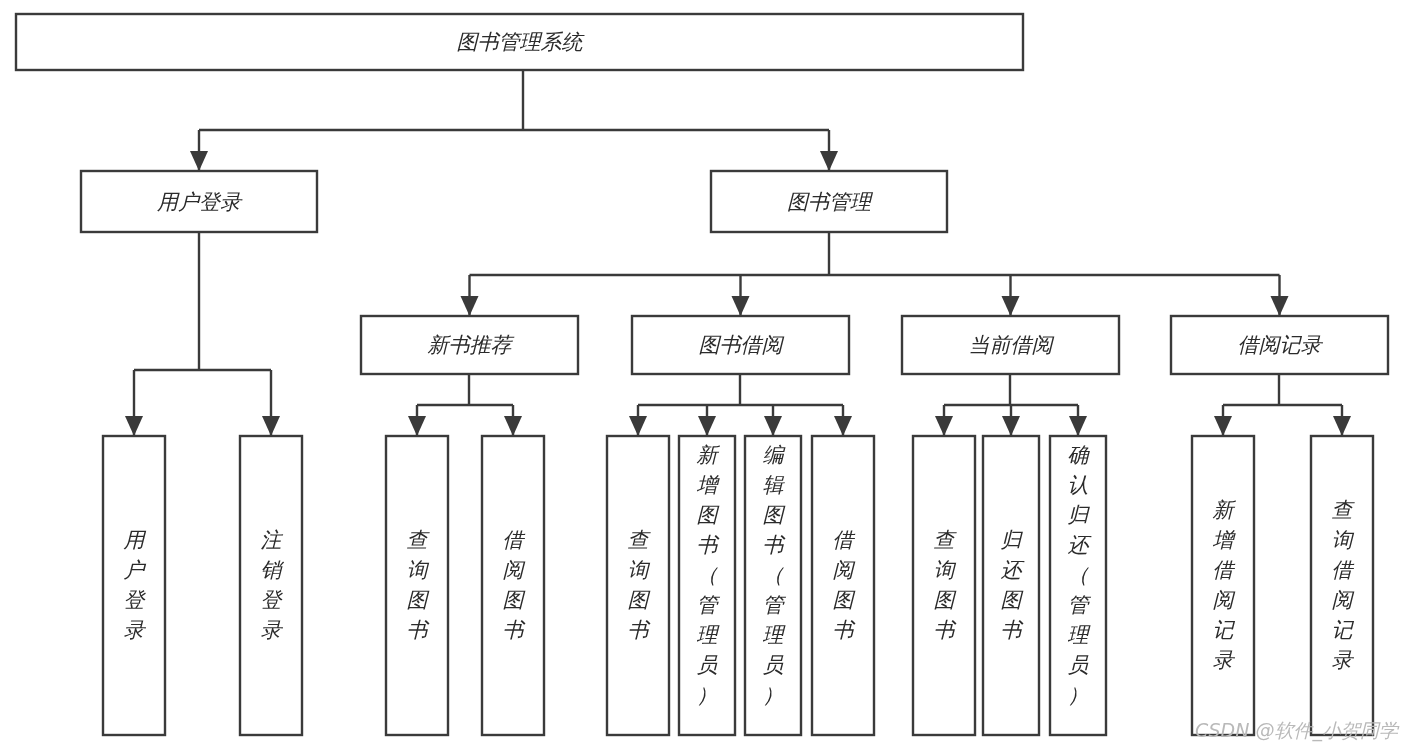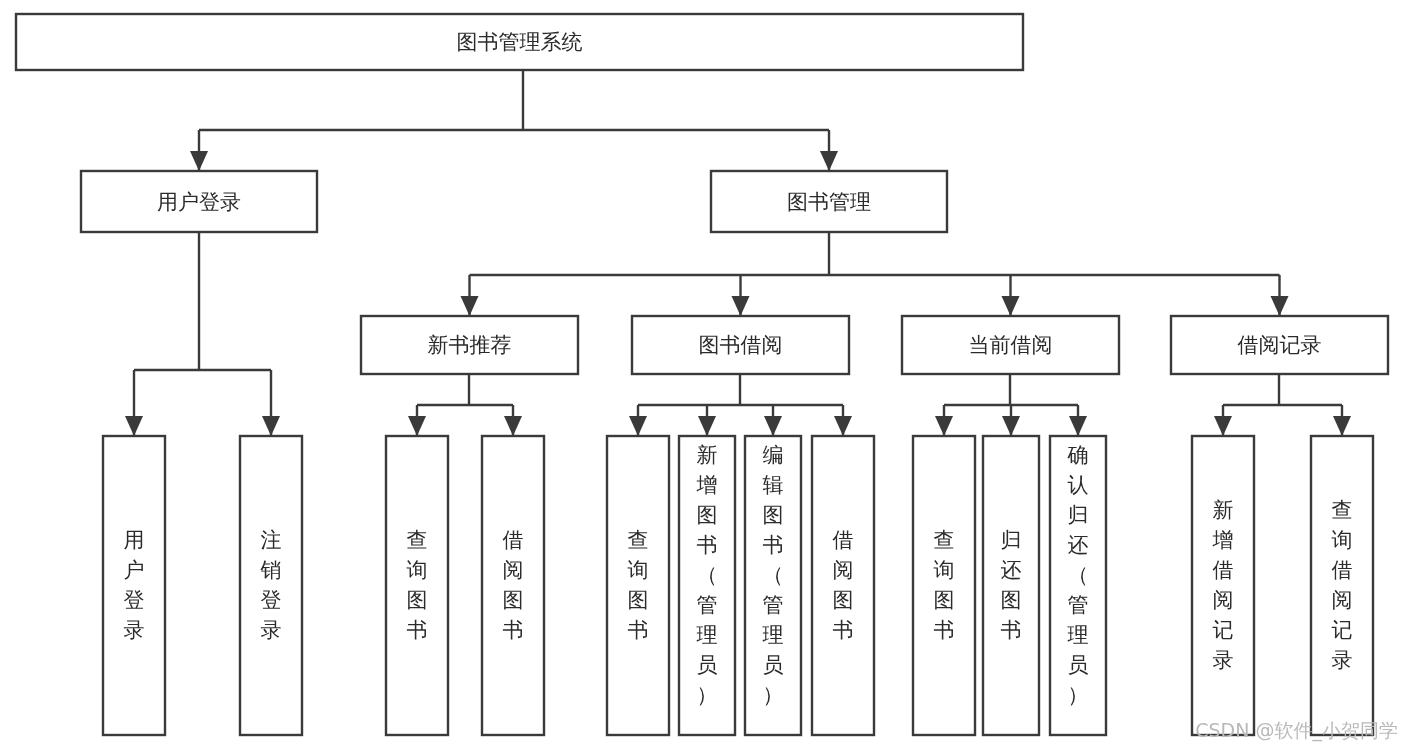--- a/index.html
+++ b/index.html
@@ -14,20 +14,21 @@
     font-family: "DejaVu Sans", "Liberation Sans", sans-serif;
     position: relative;
     overflow: hidden;
   }
   #diagram-root {
     position: absolute;
     left: 0;
     top: 0;
     width: 1405px;
     height: 747px;
+    font-style: italic;
   }
   svg.diagram-svg {
     display: block;
     width: 1405px;
     height: 747px;
   }
   .node-box {
     fill: #ffffff;
     stroke: #3a3a3a;
     stroke-width: 2.4;

